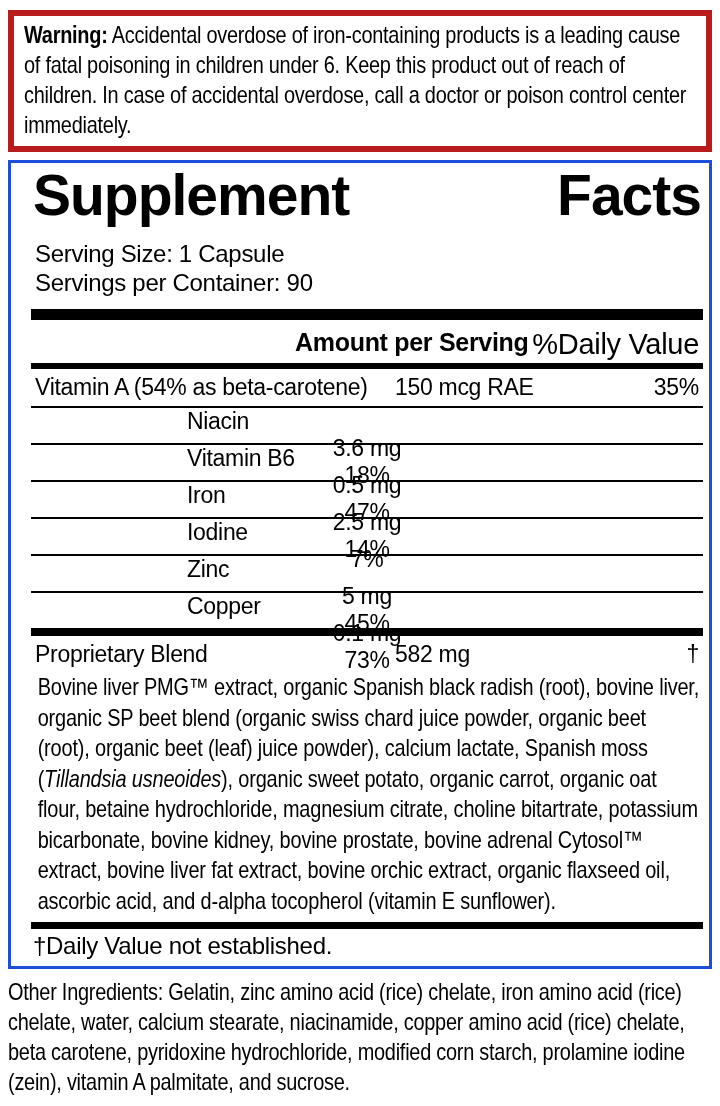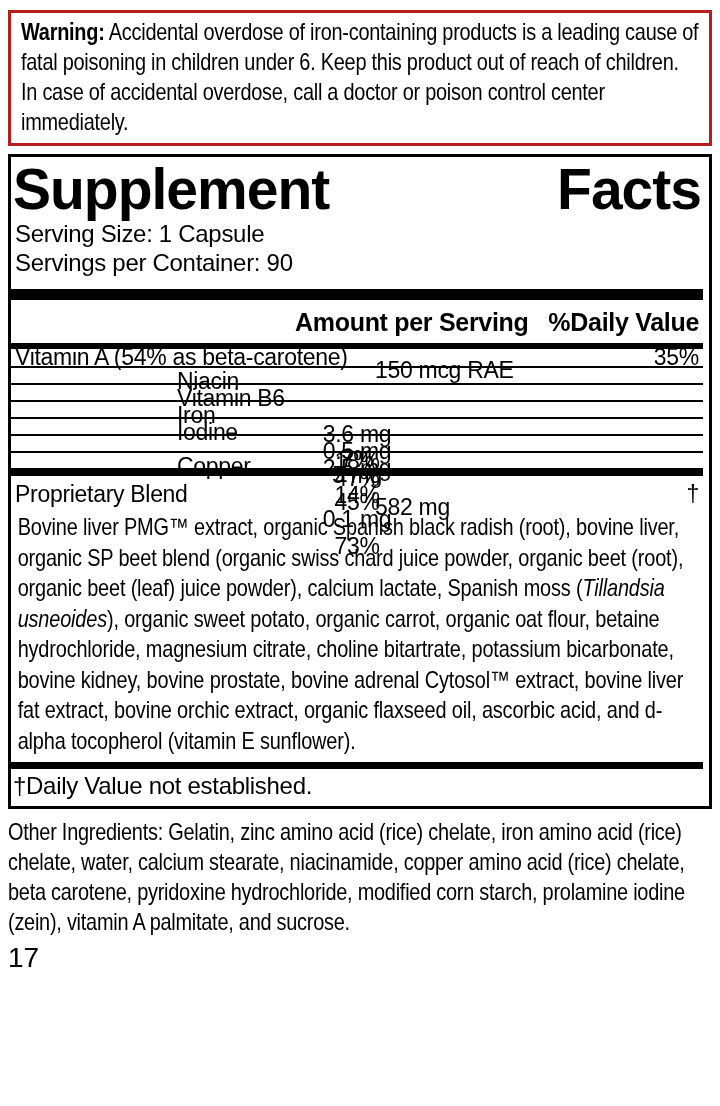--- a/index.html
+++ b/index.html
@@ -14,82 +14,82 @@
 
   
   .condensed {
     transform: scaleX(0.83);
     transform-origin: 0 0;
     width: 120.5%;
   }
 
   
   .warning-box {
-    border: 3px solid #b91c1c;
+    border: 6px solid #b91c1c;
     padding: 4px 10px 6px 10px;
     overflow: hidden;
   }
   .warning-box p {
     font-size: 24px;
     line-height: 30px;
     letter-spacing: -0.3px;
   }
   .warning-box b { font-weight: bold; }
 
   
   .panel {
-    border: 3px solid #000000;
+    border: 3px solid #1d4ed8;
     margin-top: 8px;
-    padding: 2px 6px 4px 0;
+    padding: 2px 6px 4px 20px;
     overflow: hidden;
   }
   .panel-title {
     font-size: 57px;
     font-weight: bold;
     letter-spacing: -1px;
     line-height: 60px;
     padding: 0 2px;
     text-align: justify;
     text-align-last: justify;
     white-space: nowrap;
   }
-  .serving-block { margin-top: 0; padding-left: 4px; }
+  .serving-block { margin-top: 14px; padding-left: 4px; }
   .serving-line {
     font-size: 24px;
     line-height: 29px;
     letter-spacing: -0.3px;
   }
 
   .bar { background: #000; width: 100%; }
   .bar-thick { height: 11px; margin-top: 12px; }
   .bar-med   { height: 6px; }
   .bar-med2  { height: 8px; }
   .bar-thin2 { height: 7px; margin-top: 2px; }
 
   .head-row { position: relative; height: 43px; }
   .head-amount {
-    position: absolute; left: 284px; top: 8px;
+    position: absolute; left: 264px; top: 8px;
     font-size: 25px; font-weight: bold; letter-spacing: -0.3px;
   }
   .head-dv {
     position: absolute; right: 4px; top: 8px;
-    font-size: 25px; font-weight: bold; letter-spacing: -0.3px;
+    font-size: 29px; font-weight: normal; letter-spacing: -0.3px;
   }
 
   .nrow {
     display: flex;
     align-items: center;
-    height: 17px;
+    height: 37px;
     font-size: 23px;
     letter-spacing: -0.3px;
     padding: 0 4px;
   }
   .nrow + .nrow { border-top: 2px solid #000; flex-direction: column; }
   .c-name { width: 360px; flex: none; }
-  .c-amt  { flex: 1; text-align: left; margin-top: 26px; }
+  .c-amt  { flex: 1; text-align: left; }
   .c-dv   { flex: none; text-align: right; }
 
   .blend-row { height: 36px; border-top: none; }
 
   .blend-desc {
     font-size: 24px;
     line-height: 30.5px;
     letter-spacing: -0.2px;
     padding: 0 0 4px 8px;
   }
@@ -163,20 +163,21 @@
       <div class="nrow">
         <span class="c-name">Iron</span>
         <span class="c-amt">2.5 mg</span>
         <span class="c-dv">14%</span>
       </div>
       <div class="nrow">
         <span class="c-name">Iodine</span>
         <span class="c-dv">7%</span>
       </div>
       <div class="nrow">
+        <span class="c-name">Zinc</span>
         <span class="c-amt">5 mg</span>
         <span class="c-dv">45%</span>
       </div>
       <div class="nrow">
         <span class="c-name">Copper</span>
         <span class="c-amt">0.1 mg</span>
         <span class="c-dv">73%</span>
       </div>
     </div>
 

